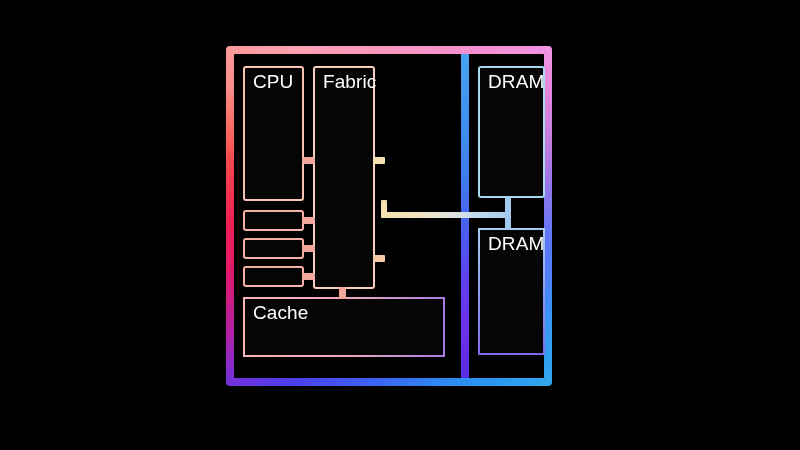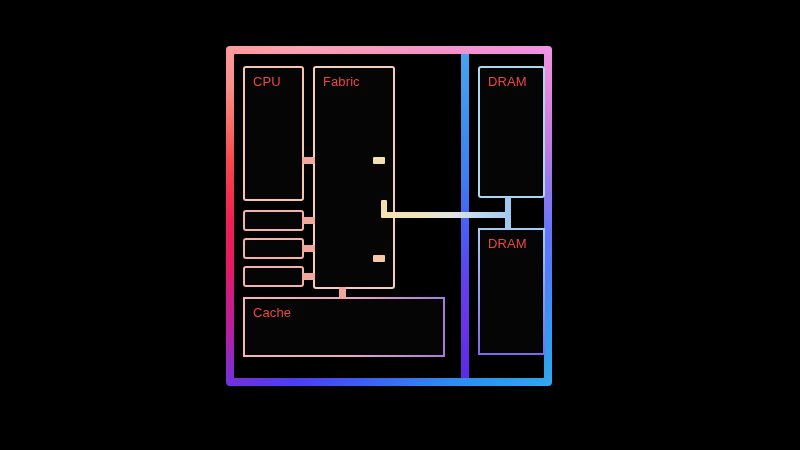--- a/index.html
+++ b/index.html
@@ -100,22 +100,22 @@
     box-sizing: border-box;
     border: 2px solid #f5c0b4;
     background: #050505;
     border-radius: 3px;
     z-index: 4;
   }
   .blk > .lbl {
     position: absolute;
     left: 8px;
     top: 4px;
-    color: #ef4444;
-    font-size: 13px;
+    color: #ffffff;
+    font-size: 19px;
     line-height: 19px;
     letter-spacing: 0.1px;
     white-space: pre-line;
     font-family: "Liberation Sans", sans-serif;
   }
 
   
   .c-cpu      { border-color: #f9c3b2; }
   .c-fabric   { border-color: #f7cdbb; }
   .c-gpu      { border-color: #f7dfae; }
@@ -146,21 +146,21 @@
 
   <div class="pkg-frame">
     <div class="pkg-inner">
 
       <div class="divider"></div>
 
       <div class="blk c-cpu" style="left:9px; top:12px; width:61px; height:135px;">
         <span class="lbl">CPU</span>
       </div>
 
-      <div class="blk c-fabric" style="left:79px; top:12px; width:82px; height:223px;">
+      <div class="blk c-fabric" style="left:79px; top:12px; width:62px; height:223px;">
         <span class="lbl">Fabric</span>
       </div>
 
 
 
       <div class="blk c-core" style="left:9px; top:156px; width:61px; height:21px;">
         <span class="lbl"></span>
       </div>
       <div class="blk c-core" style="left:9px; top:184px; width:61px; height:21px;">
         <span class="lbl"></span>

